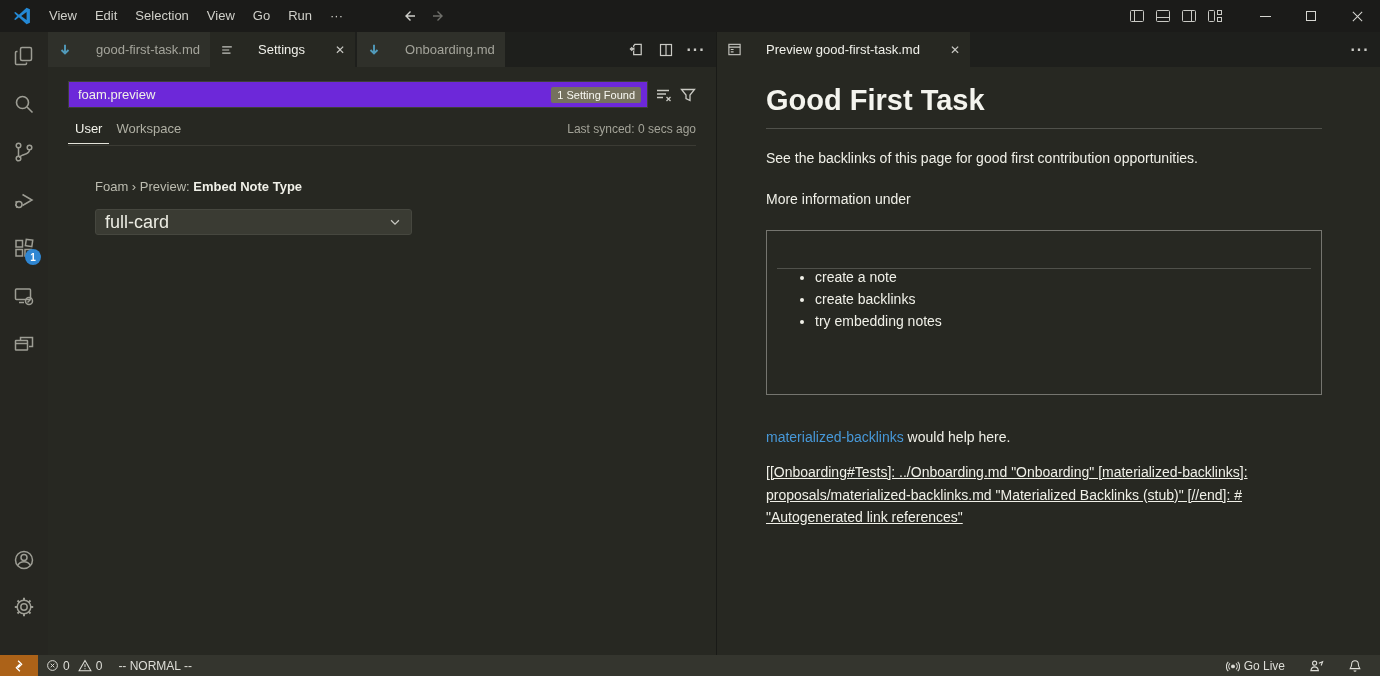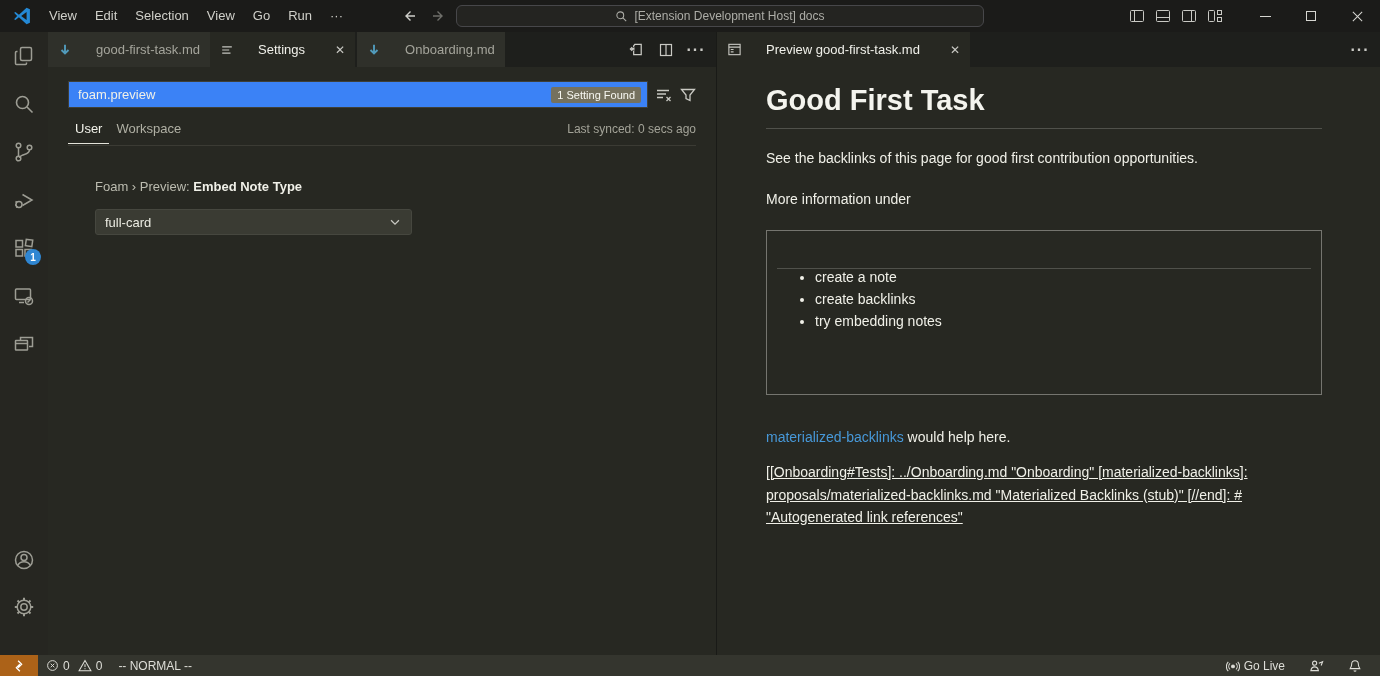--- a/index.html
+++ b/index.html
@@ -40,37 +40,37 @@
   .tab.inactive { background:#2f302a; color:#a4a49b; }
   .tab.active   { background:#272822; color:#f0f0ea; }
   .tab .close { font-size:12px; color:#c9c9c4; margin-left:6px; }
   .tab-actions { margin-left:auto; display:flex; align-items:center; gap:6px; padding-right:8px; color:#c9c9c4; }
   .action-btn { width:24px; height:24px; display:flex; align-items:center; justify-content:center; }
 
   
   .group-left { position:absolute; left:48px; top:32px; width:668px; height:623px; background:#272822; }
   .settings { position:absolute; left:0; top:35px; right:0; bottom:0; }
   .search-row { position:absolute; left:20px; top:14px; right:20px; height:27px; }
-  .search-input { position:absolute; left:0; top:0; width:580px; height:27px; background:#3b82f6;
+  .search-input { position:absolute; left:0; top:0; width:580px; height:27px; background:#6d28d9;
                   border:1px solid #3e3f38; display:flex; align-items:center;
                   padding:0 6px 0 9px; font-size:13px; color:#f0f0e8; }
   .search-text { flex:1; }
   .found-badge { background:#75715e; color:#f8f8f2; font-size:11px; padding:2px 6px; border-radius:2px; white-space:nowrap; }
   .search-icons { position:absolute; right:0; top:0; height:27px; display:flex; align-items:center; gap:7px; color:#c9c9c3; }
   .scope-row { position:absolute; left:20px; right:20px; top:52px; height:27px;
                border-bottom:1px solid #3b3b34; display:flex; align-items:flex-start; }
   .scope-tab { font-size:13px; padding:2px 7px 7px; }
   .scope-tab.active { color:#f2f2ea; border-bottom:1px solid #e3e3da; margin-bottom:-1px; }
   .scope-tab.idle { color:#b0b0a4; }
   .sync-note { margin-left:auto; font-size:12px; color:#a3a398; padding-top:3px; }
   .setting-label { position:absolute; left:47px; top:112px; font-size:13px; color:#bcbcb0; }
   .setting-label b { color:#f0f0e8; font-weight:bold; }
   .setting-select { position:absolute; left:47px; top:142px; width:317px; height:26px;
                     background:#3a3b33; border:1px solid #46473f; border-radius:3px;
-                    display:flex; align-items:center; padding:0 9px; font-size:13px; color:#ecece3; }
+                    display:flex; align-items:center; padding:0 9px; font-size:18px; color:#ecece3; }
   .setting-select .chev { margin-left:auto; color:#c9c9c3; }
 
   .group-sash { position:absolute; left:716px; top:32px; width:1px; height:623px; background:#191a17; }
 
   
   .group-right { position:absolute; left:717px; top:32px; width:663px; height:623px; background:#272822; }
   .preview { position:absolute; left:49px; right:58px; top:35px; bottom:0; padding-top:17px;
              color:#f0f0e8; font-size:14px; }
   .md-h1 { font-size:29px; font-weight:600; color:#f4f4ee; }
   .md-hr { border:none; border-bottom:1px solid #50514b; margin-top:11px; }
@@ -119,29 +119,20 @@
       <span class="nav-btn ico">
         <svg width="16" height="16" viewBox="0 0 16 16" stroke="#cfcfca" stroke-width="1.4" fill="none">
             <path d="M9.5 3.5 5 8l4.5 4.5M5 8h9"></path>
           </svg>
       </span>
       <span class="nav-btn ico">
         <svg width="16" height="16" viewBox="0 0 16 16" stroke="#6f6f6a" stroke-width="1.4" fill="none">
             <path d="M6.5 3.5 11 8l-4.5 4.5M11 8H2"></path>
           </svg>
       </span>
-    </div>
-    <div class="command-center">
-      <span class="ico">
-        <svg width="13" height="13" viewBox="0 0 16 16" stroke="#adada7" stroke-width="1.3" fill="none">
-            <circle cx="6.5" cy="6.5" r="4.2"></circle>
-            <path d="m9.8 9.8 4 4"></path>
-          </svg>
-      </span>
-      <span>[Extension Development Host] docs</span>
     </div>
     <div class="tb-right">
       <span class="layout-btn ico">
         <svg width="16" height="16" viewBox="0 0 16 16" stroke="#c9c9c4" fill="none">
             <rect x="1.5" y="2.5" width="13" height="11" rx="1"></rect>
             <path d="M5.5 2.5v11"></path>
           </svg>
       </span>
       <span class="layout-btn ico">
         <svg width="16" height="16" viewBox="0 0 16 16" stroke="#c9c9c4" fill="none">

